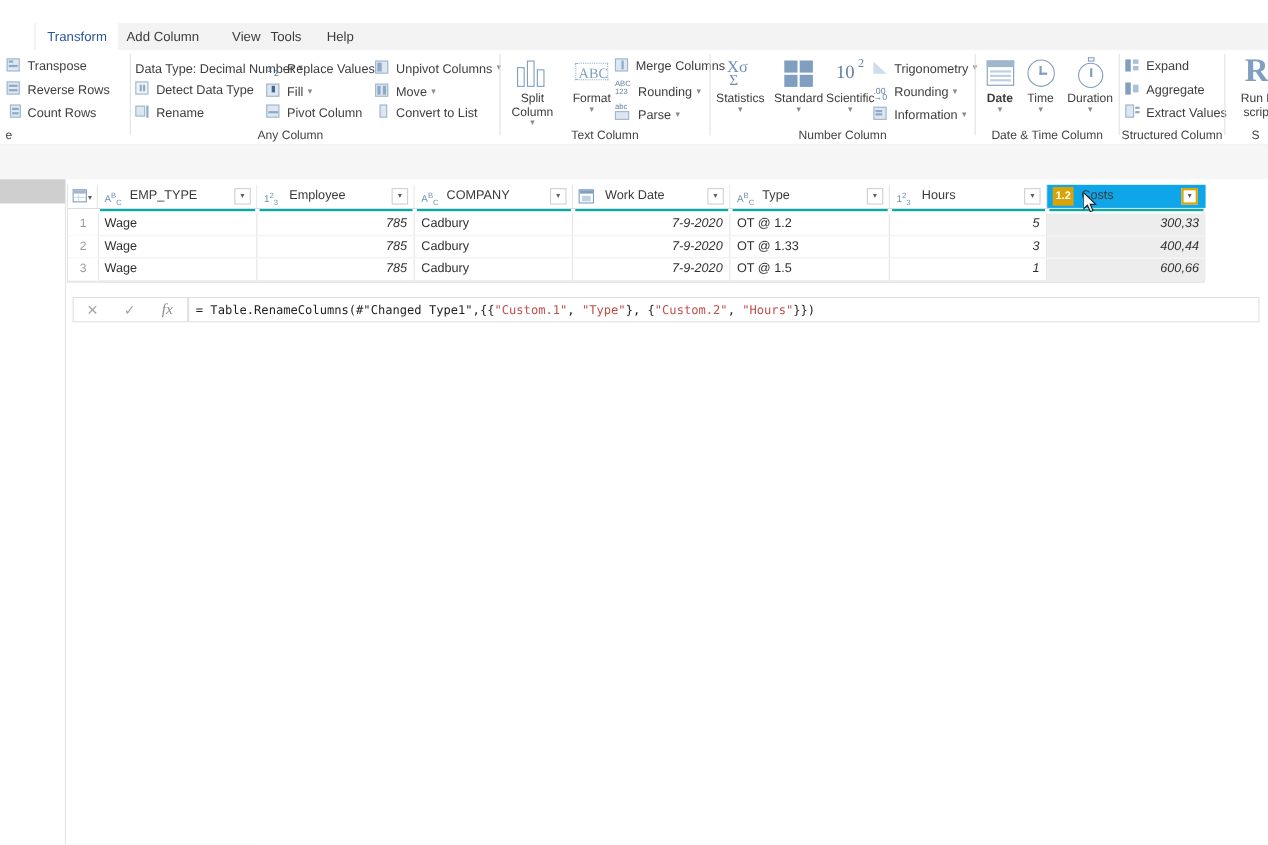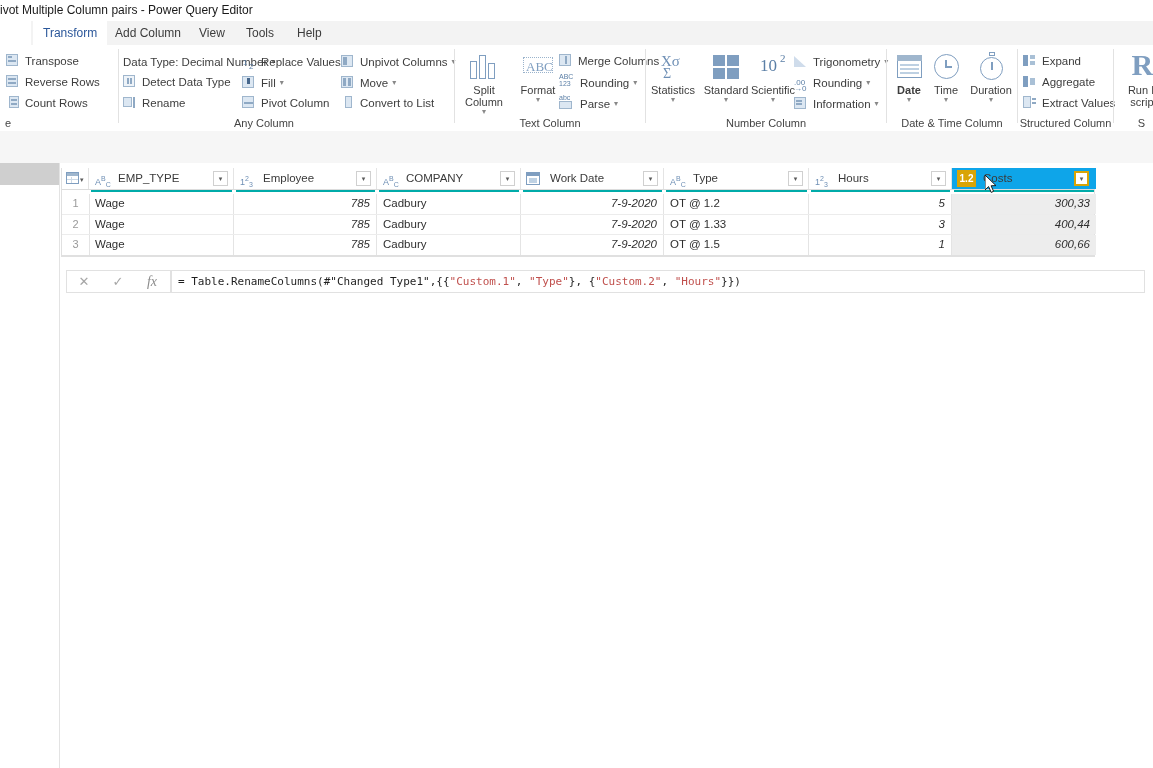--- a/index.html
+++ b/index.html
@@ -193,28 +193,25 @@
   .hcell.selcol{background:#0ea5e9;}
 
   
   .cursor{position:absolute;left:985px;top:175px;width:14px;height:20px;z-index:40;}
 </style>
 </head>
 <body>
 
 <div class="app">
 
-  <div class="titlebar">
-    <div class="title">ivot Multiple Column pairs - Power Query Editor</div>
-  </div>
 
   <div class="tabstrip">
     <div class="tab active" style="left:2px;">Transform</div>
     <div class="tab" style="left:74px;">Add Column</div>
-    <div class="tab" style="left:158px;">View</div>
+    <div class="tab" style="left:170px;">View</div>
     <div class="tab" style="left:205px;">Tools</div>
     <div class="tab" style="left:256px;">Help</div>
   </div>
 
   <div class="ribbon">
 
     <div class="rgroup" style="left:0;width:118px;">
       <div class="ritem" style="left:6px;top:8px;">
         <span class="ic">
           <span class="icbox2" style="width:12px;height:12px;"></span>

